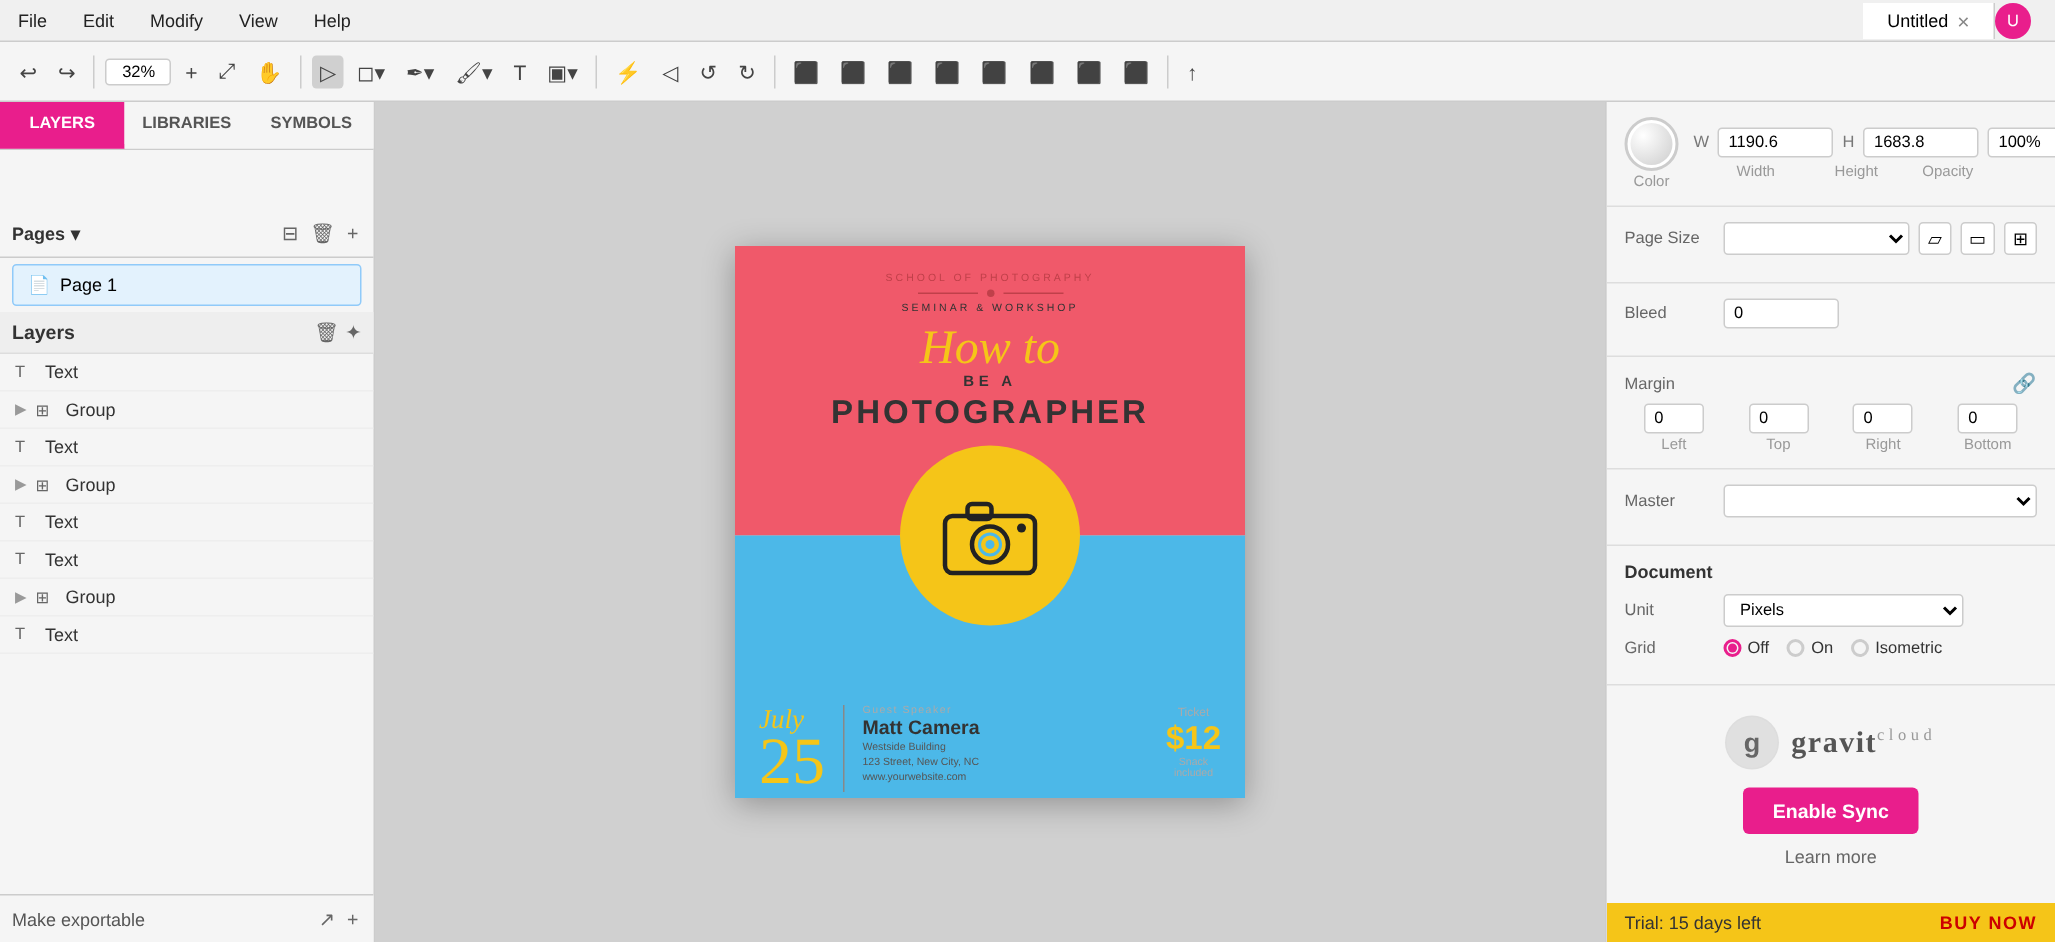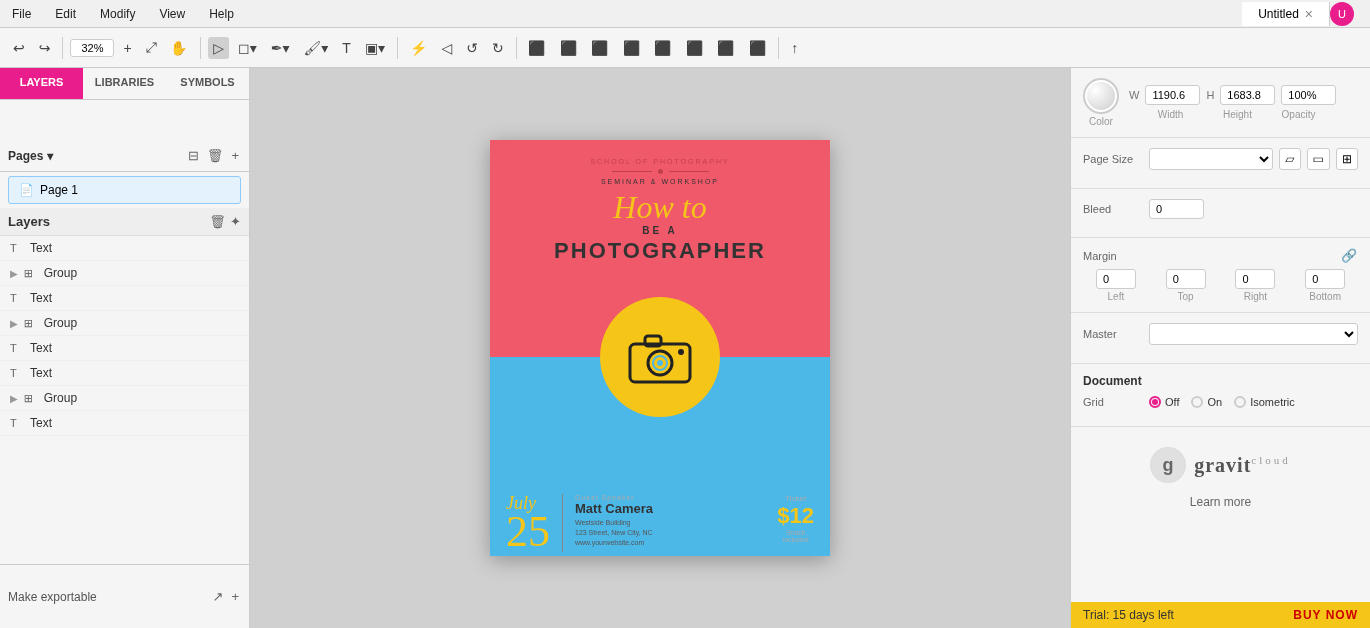--- a/index.html
+++ b/index.html
@@ -42,28 +42,28 @@
     .layers-title { font-size: 13px; font-weight: 700; color: #333; }
     .layers-actions { display: flex; gap: 4px; }
     .layers-action-btn { background: none; border: none; cursor: pointer; font-size: 13px; color: #666; }
 
     .layers-list { flex: 1; overflow-y: auto; }
     .layer-item { padding: 5px 10px; display: flex; align-items: center; gap: 6px; border-bottom: 1px solid #eee; cursor: pointer; font-size: 12px; color: #333; }
     .layer-icon { font-size: 11px; color: #666; min-width: 14px; }
     .layer-expand { font-size: 10px; color: #999; }
 
     
-    .make-exportable { padding: 22px 8px; border-top: 1px solid #ccc; display: flex; align-items: center; justify-content: space-between; background: #f5f5f5; flex-shrink: 0; font-size: 12px; color: #555; }
+    .make-exportable { padding: 6px 8px; border-top: 1px solid #ccc; display: flex; align-items: center; justify-content: space-between; background: #f5f5f5; flex-shrink: 0; font-size: 12px; color: #555; }
     .make-exportable-actions { display: flex; gap: 4px; }
 
     
     .canvas-area { flex: 1; background: #d0d0d0; display: flex; align-items: center; justify-content: center; overflow: hidden; position: relative; }
 
     
-    .poster-container { width: 340px; height: 416px; box-shadow: 0 4px 20px rgba(0,0,0,0.3); display: flex; flex-direction: column; }
+    .poster-container { width: 340px; height: 368px; box-shadow: 0 4px 20px rgba(0,0,0,0.3); display: flex; flex-direction: column; }
     .poster-top { background: #f0596a; flex: 1; display: flex; flex-direction: column; align-items: center; padding-top: 18px; position: relative; }
     .poster-school { font-size: 7px; letter-spacing: 2px; color: #c0404a; text-transform: uppercase; margin-bottom: 4px; }
     .poster-divider { display: flex; align-items: center; gap: 6px; margin-bottom: 4px; }
     .poster-divider-line { width: 40px; height: 1px; background: #c0404a; }
     .poster-divider-dot { width: 5px; height: 5px; border-radius: 50%; background: #c0404a; }
     .poster-seminar { font-size: 7px; letter-spacing: 2px; color: #333; text-transform: uppercase; margin-bottom: 6px; }
     .poster-how-to { font-family: Georgia, serif; font-style: italic; font-size: 32px; color: #f5c518; font-weight: 400; line-height: 1; }
     .poster-be-a { font-size: 10px; letter-spacing: 3px; color: #333; font-weight: 600; margin-top: 2px; }
     .poster-photographer { font-size: 22px; font-weight: 900; color: #333; letter-spacing: 2px; margin-top: 2px; }
 
@@ -82,21 +82,21 @@
     .poster-ticket-snack { font-size: 7px; color: #aaa; text-align: center; }
 
     
     .right-panel { width: 300px; background: #f5f5f5; border-left: 1px solid #ccc; display: flex; flex-direction: column; flex-shrink: 0; overflow-y: auto; }
     .right-panel-title { padding: 10px 12px; font-size: 13px; font-weight: 700; color: #333; border-bottom: 1px solid #ddd; }
 
     .prop-section { padding: 10px 12px; border-bottom: 1px solid #ddd; }
     .prop-row { display: flex; align-items: center; margin-bottom: 8px; gap: 6px; }
     .prop-label { font-size: 11px; color: #666; min-width: 60px; }
     .prop-input { border: 1px solid #ccc; border-radius: 3px; padding: 3px 6px; font-size: 11px; background: #fff; }
-    .prop-input-sm { width: 55px; }
+    .prop-input-sm { width: 77px; }
     .prop-input-xs { width: 40px; }
     .prop-sub-label { font-size: 10px; color: #999; text-align: center; }
 
     .color-circle { width: 36px; height: 36px; border-radius: 50%; background: #fff; border: 2px solid #ccc; cursor: pointer; display: flex; align-items: center; justify-content: center; overflow: hidden; }
     .color-inner { width: 28px; height: 28px; border-radius: 50%; }
     .page-size-select { flex: 1; border: 1px solid #ccc; border-radius: 3px; padding: 3px 6px; font-size: 11px; background: #fff; }
     .page-size-icon-btn { background: #fff; border: 1px solid #ccc; border-radius: 3px; padding: 3px 5px; cursor: pointer; font-size: 12px; }
 
     .section-title { font-size: 12px; font-weight: 700; color: #333; margin-bottom: 8px; }
 
@@ -389,20 +389,29 @@
     <div class="prop-section">
       <div class="prop-row">
         <span class="prop-label">Master</span>
         <select class="prop-input" style="flex:1;"></select>
       </div>
     </div>
 
     <div class="prop-section">
       <div class="section-title">Document</div>
 
+      <div class="prop-row">
+        <span class="prop-label">Unit</span>
+        <select class="unit-select">
+          <option>Pixels</option>
+          <option>Points</option>
+          <option>Millimeters</option>
+          <option>Inches</option>
+        </select>
+      </div>
 
       <div class="prop-row">
         <span class="prop-label">Grid</span>
         <div class="radio-group">
           <label class="radio-item">
             <div class="radio-dot active"></div>
             <span>Off</span>
           </label>
           <label class="radio-item">
             <div class="radio-dot"></div>
@@ -422,20 +431,21 @@
           <svg width="36" height="36" viewBox="0 0 36 36">
             <circle cx="18" cy="18" r="17" fill="#e0e0e0"></circle>
             <text x="18" y="24" text-anchor="middle" font-size="18" font-weight="700" fill="#666" font-family="Arial">g</text>
           </svg>
         </div>
         <div class="gravit-text">
           <span class="gravit-name">gravit</span>
           <span class="gravit-cloud">cloud</span>
         </div>
       </div>
+      <button class="enable-sync-btn">Enable Sync</button>
       <button class="learn-more-btn">Learn more</button>
     </div>
 
     <div class="trial-bar">
       <span class="trial-text">Trial: 15 days left</span>
       <button class="buy-now-btn">BUY NOW</button>
     </div>
   </div>
 
 </div>

